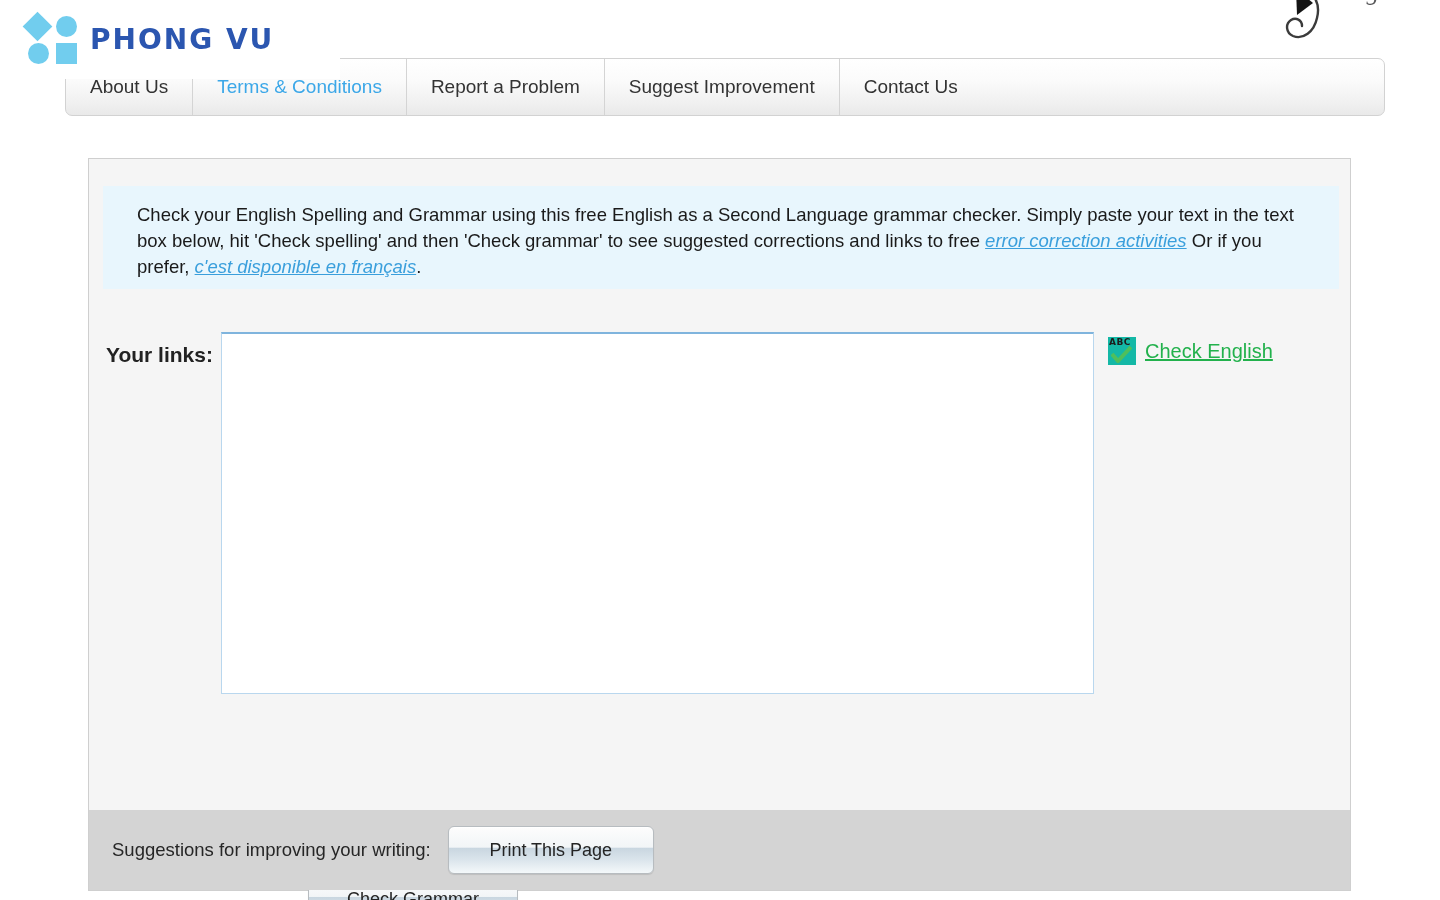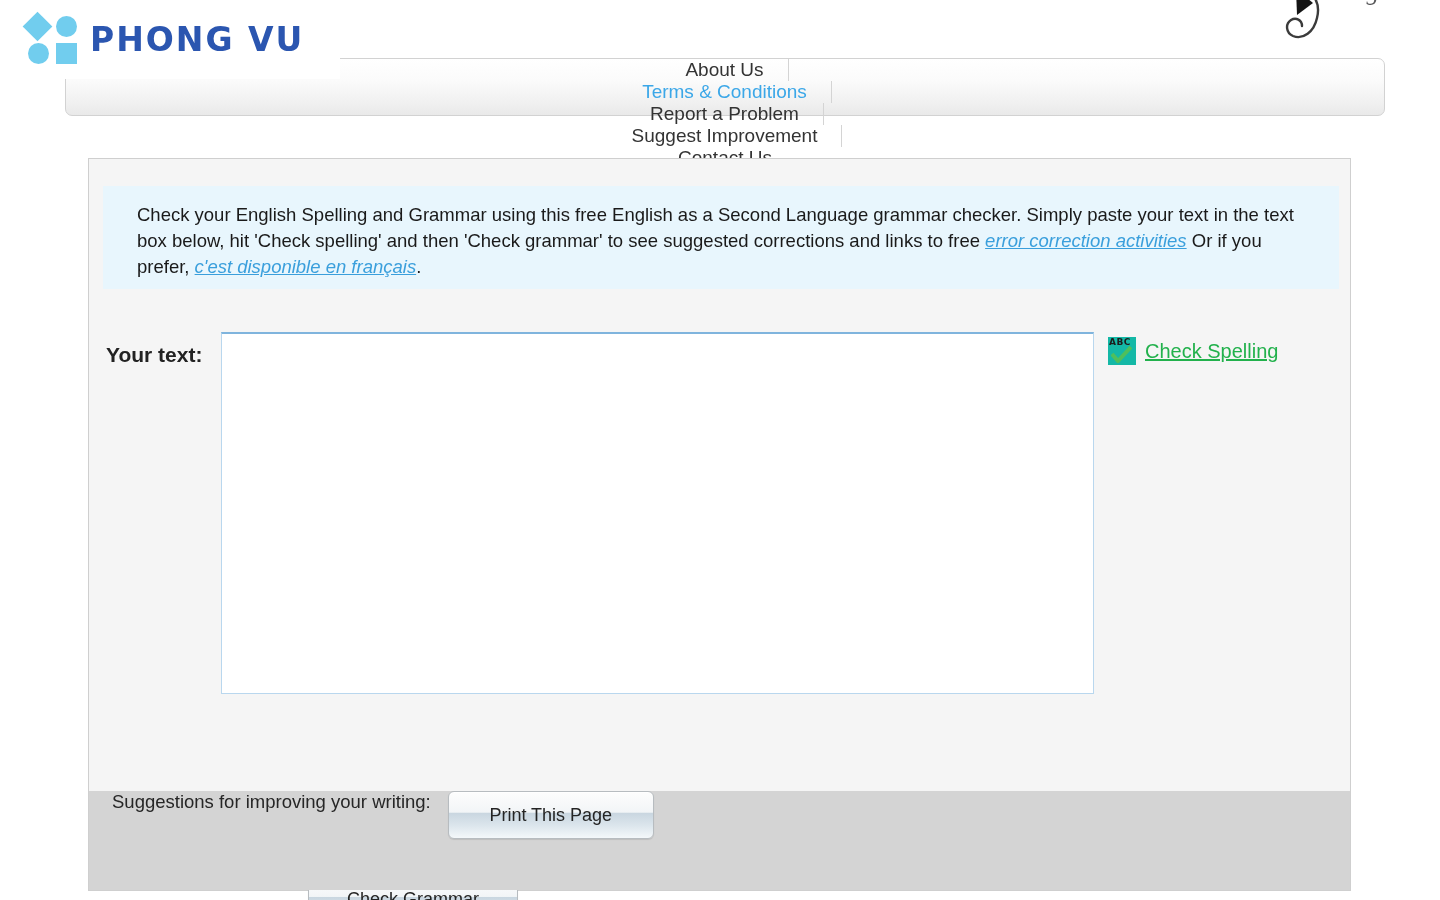--- a/index.html
+++ b/index.html
@@ -47,21 +47,20 @@
     position: absolute;
     left: 65px;
     top: 58px;
     width: 1320px;
     height: 58px;
     background: linear-gradient(to bottom, #ffffff 0%, #fbfbfb 38%, #efefef 82%, #e9e9e9 100%);
     border: 1px solid #d2d2d2;
     border-radius: 7px 7px 7px 7px;
     display: flex;
     align-items: center;
-    flex-direction: column;
   }
   .tab {
     height: 100%;
     display: flex;
     align-items: center;
     padding: 0 24px;
     font-size: 19px;
     color: #333333;
     border-right: 1px solid #d4d4d4;
     white-space: nowrap;
@@ -108,21 +107,21 @@
     left: 1px; top: 29px;
     width: 21px; height: 21px;
     border-radius: 50%;
   }
   .lm-square-br {
     left: 29px; top: 29px;
     width: 21px; height: 21px;
   }
   .logo-word {
     margin-left: 9px;
-    font-size: 33px;
+    font-size: 28px;
     font-weight: bold;
     letter-spacing: 2px;
     color: #2b56b0;
     font-family: "DejaVu Sans", sans-serif;
     white-space: nowrap;
   }
 
   
   .panel {
     position: absolute;
@@ -253,24 +252,24 @@
     width: 210px;
     height: 44px;
   }
 
   
   .footer {
     position: absolute;
     left: 0px;
     bottom: 0px;
     width: 100%;
-    height: 99px;
+    height: 80px;
     background: #d4d4d4;
     display: flex;
-    align-items: flex-start;
+    align-items: center;
   }
   .footer-label {
     margin-left: 23px;
     font-size: 18.5px;
     color: #262626;
     white-space: nowrap;
   }
   .print-btn {
     margin-left: 17px;
     width: 206px;
@@ -318,32 +317,32 @@
     <div class="logo-word">PHONG VU</div>
   </div>
 
   <div class="panel">
 
     <div class="infobox">
       <p><span>Check your English Spelling and Grammar using this free English as a Second Language grammar checker. Simply paste your text in the text box below, hit 'Check spelling' and then 'Check grammar' to see suggested corrections and links to free </span><a class="ilink">error correction activities</a><span> Or if you prefer, </span><a class="ilink">c'est disponible en français</a><span>.</span></p>
     </div>
 
     <div class="text-row">
-      <div class="your-text-label">Your text:</div>
+      <div class="your-text-label">Your links:</div>
 
       <textarea class="textarea-box" placeholder="" style=""></textarea>
 
       <div class="check-spelling">
         <span class="abc-icon">
           <span class="abc-text">ABC</span>
           <svg class="abc-check" viewBox="0 0 21 17">
             <path d="M1 8 L 7 15 L 20 1" fill="none" stroke="#4fbf5c" stroke-width="4" stroke-linecap="butt" stroke-linejoin="miter"></path>
           </svg>
         </span>
-        <span class="cs-label">Check Spelling</span>
+        <span class="cs-label">Check English</span>
       </div>
     </div>
 
     <button class="gloss-btn check-grammar-btn">Check Grammar</button>
 
     <div class="footer">
       <span class="footer-label">Suggestions for improving your writing:</span>
       <button class="gloss-btn print-btn">Print This Page</button>
     </div>
 

